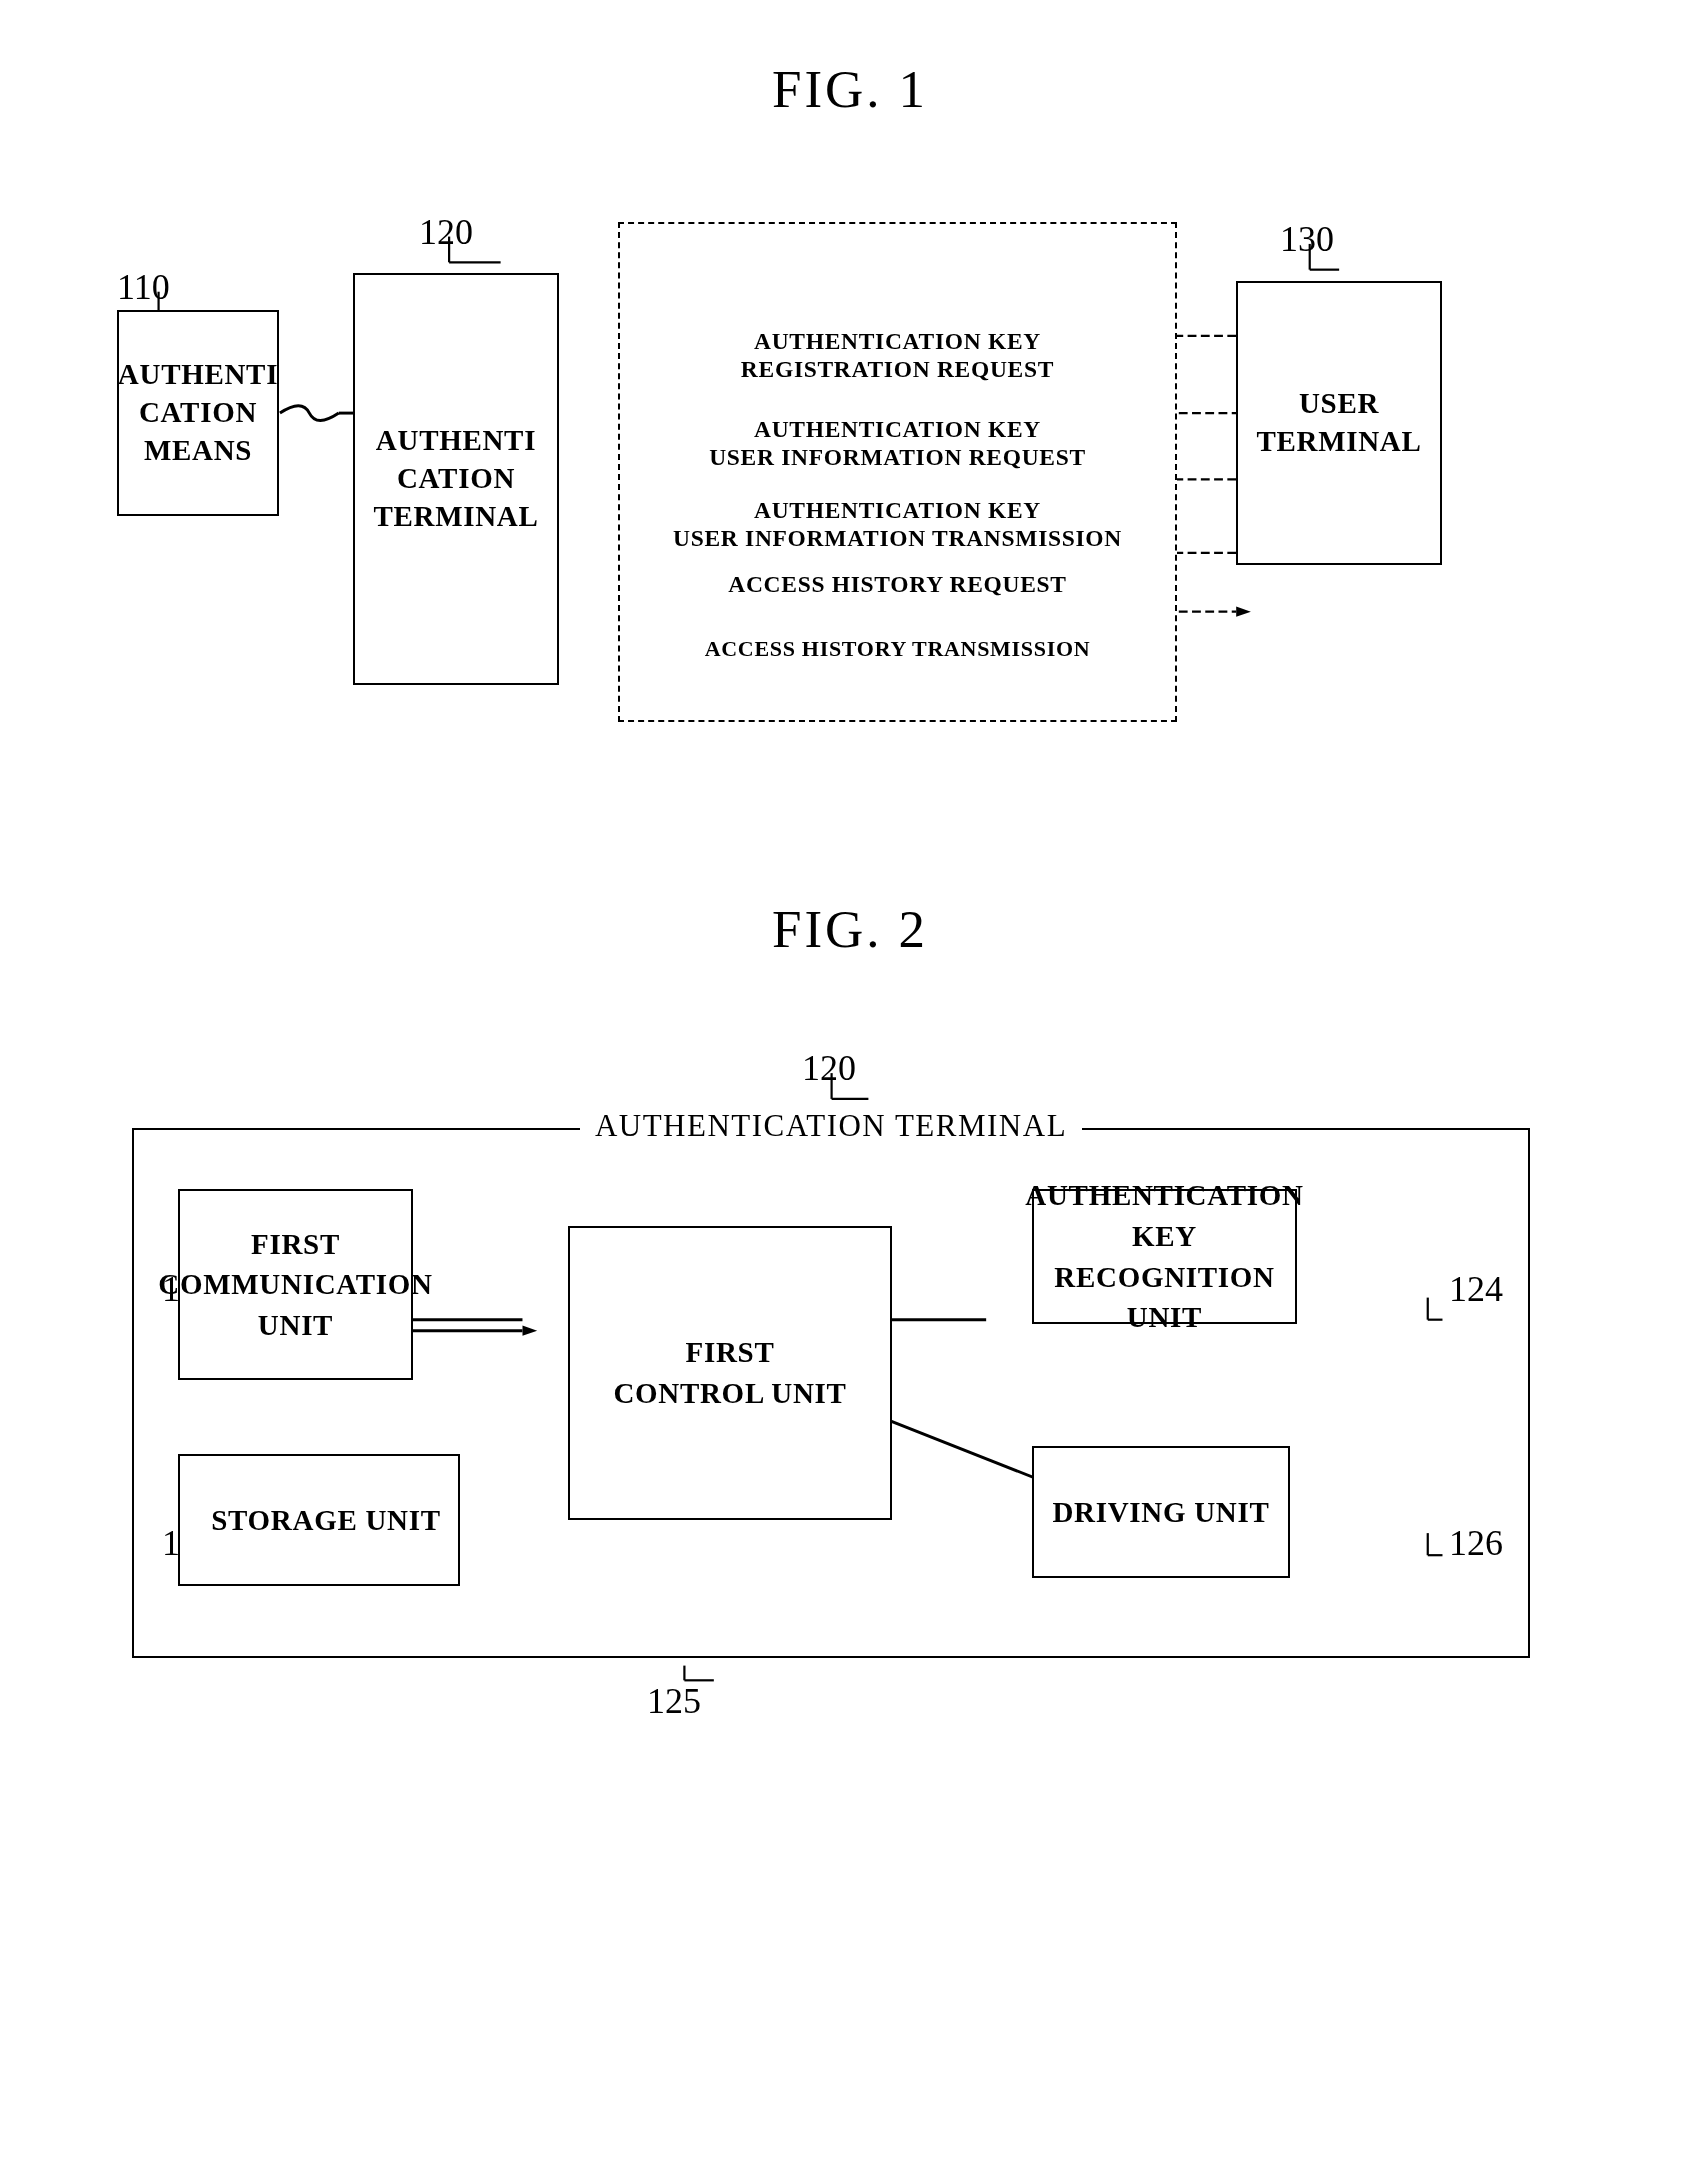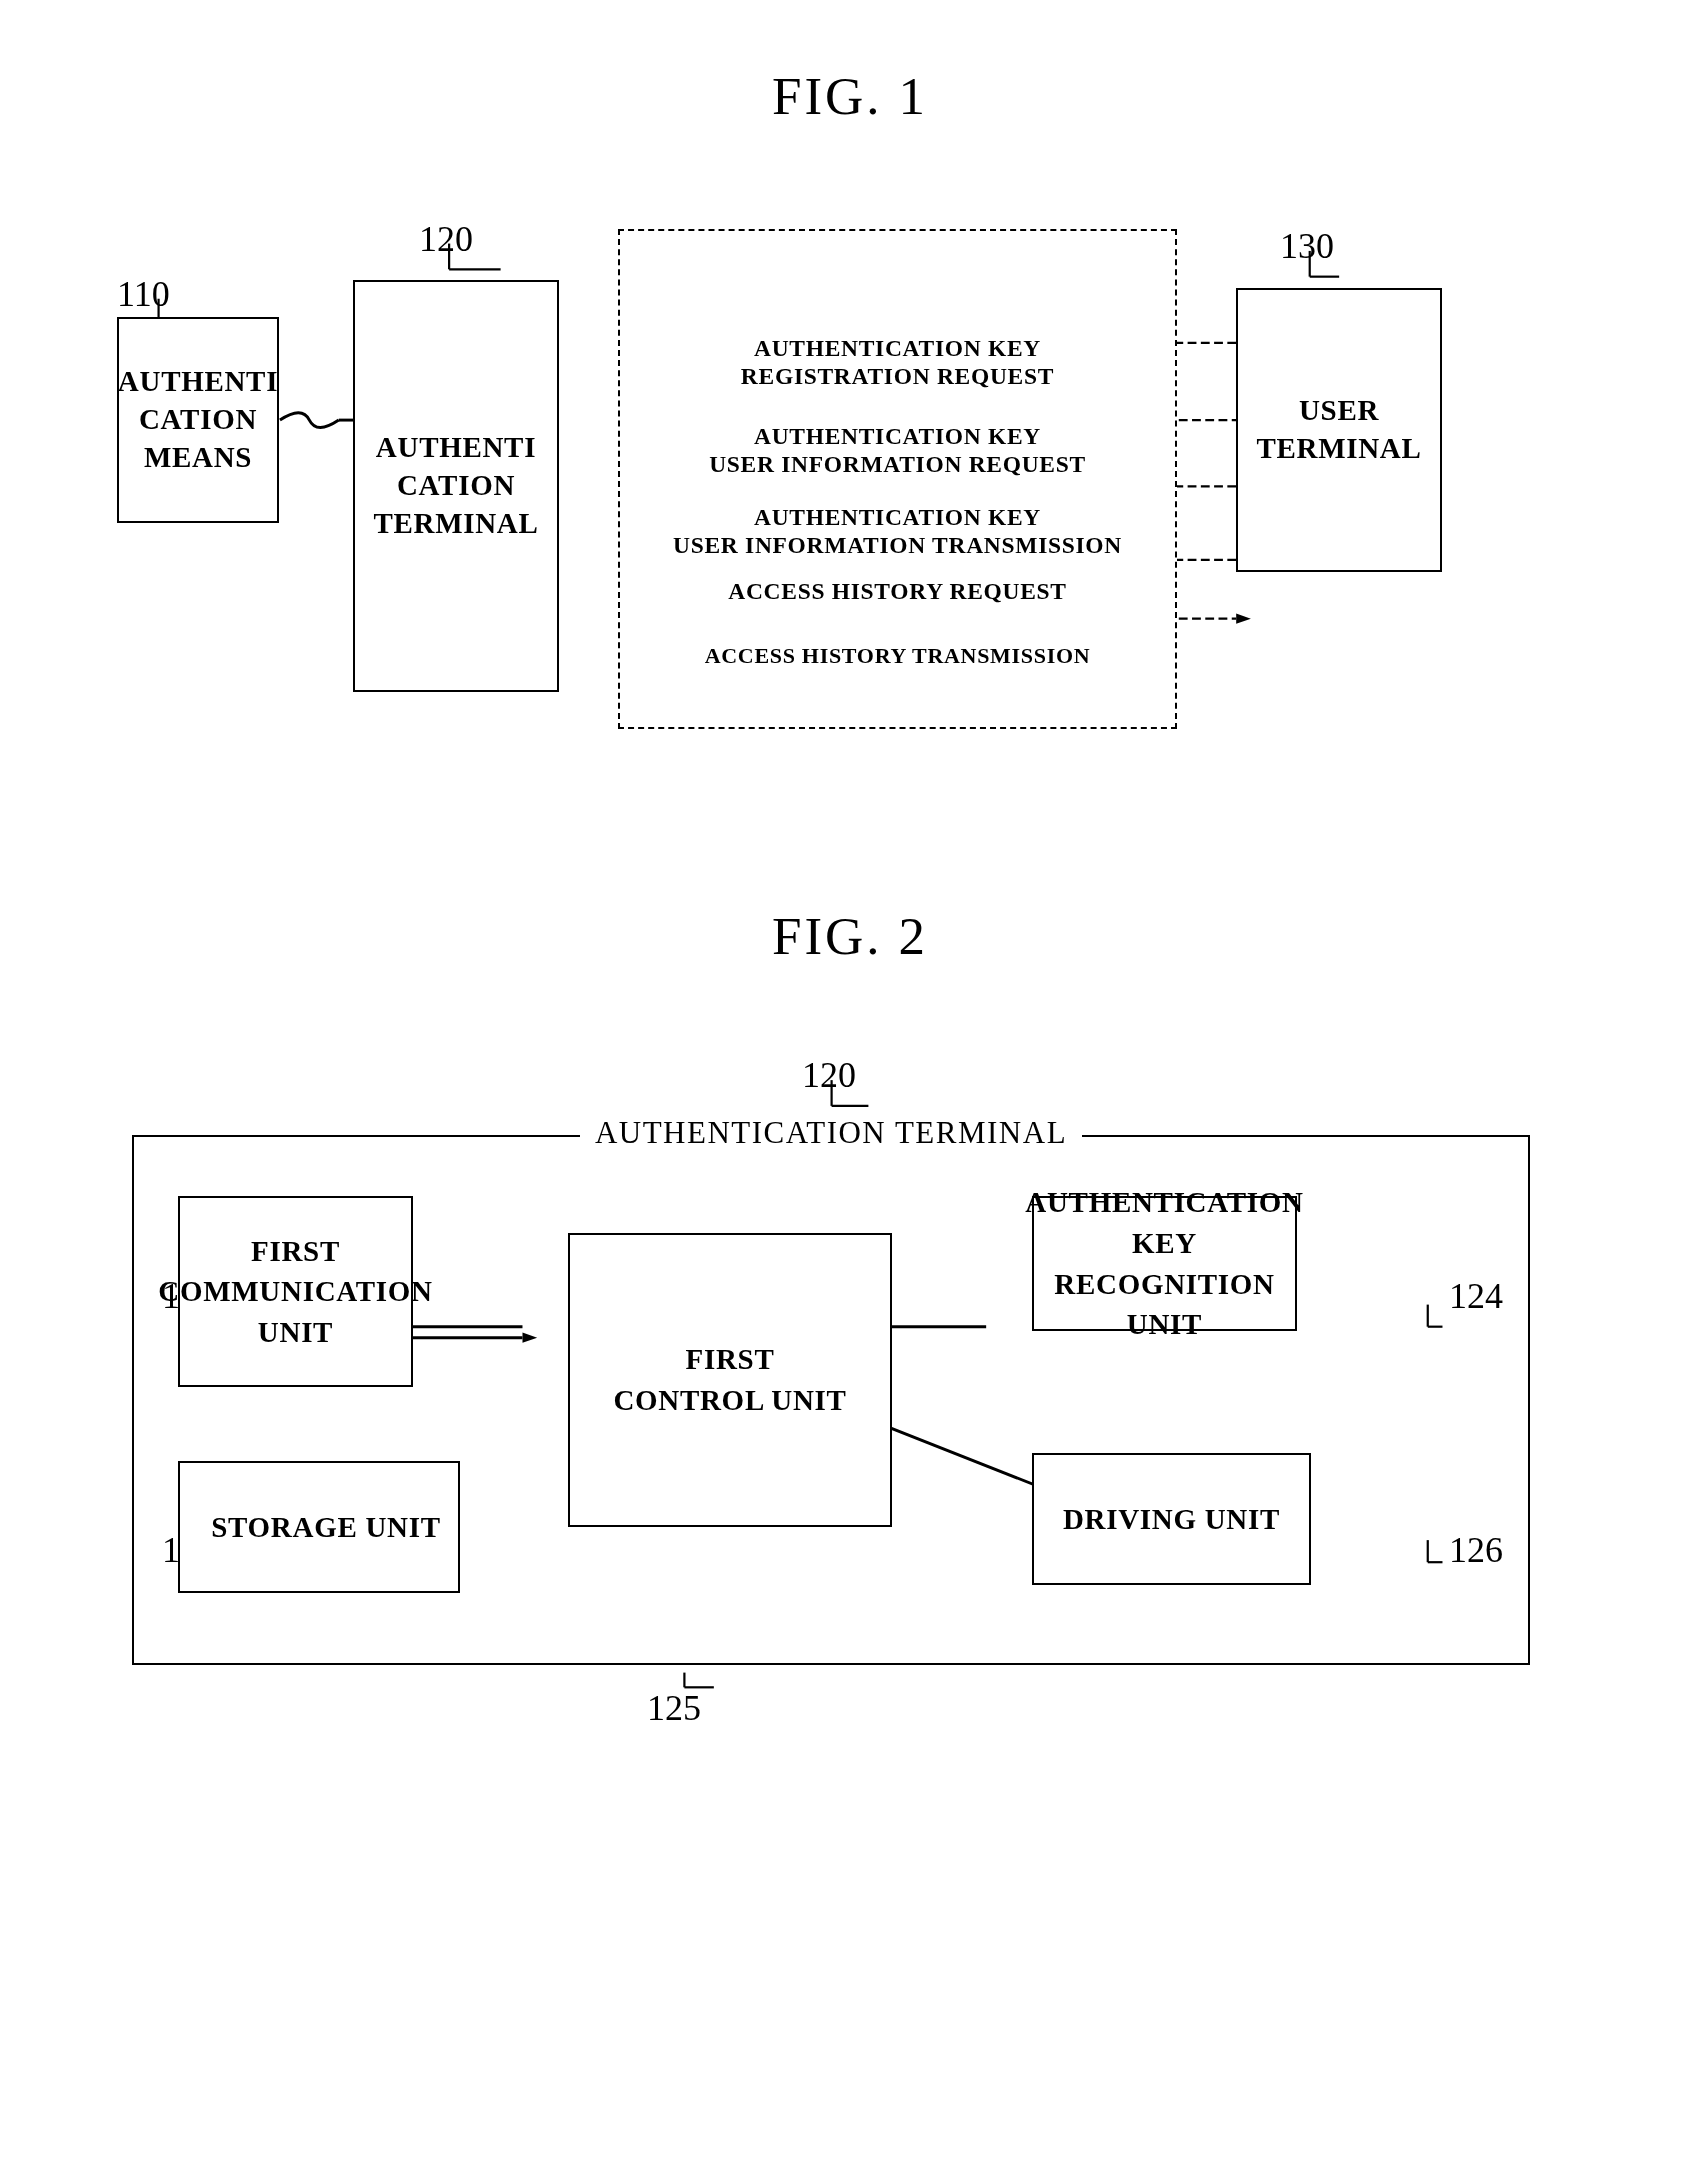--- a/index.html
+++ b/index.html
@@ -18,21 +18,20 @@
       padding: 59px 88px;
     }
 
     
     .fig-title {
       text-align: center;
       font-size: 53px;
       font-weight: normal;
       letter-spacing: 2.9px;
       margin-bottom: 44px;
-      margin-top: 7px;
     }
 
     .fig1-container {
       position: relative;
       width: 100%;
       height: 662px;
       margin-bottom: 74px;
     }
 
     
@@ -289,21 +288,21 @@
       </div>
 
       <div class="inner-box" style="left:44px; top:324px; width:282px; height:132px;padding-left:14px;">
         <span>STORAGE UNIT</span>
       </div>
 
       <div class="inner-box" style="left:898px; top:59px; width:265px; height:135px;">
         <span>AUTHENTICATION<br>KEY RECOGNITION<br>UNIT</span>
       </div>
 
-      <div class="inner-box" style="left:898px; top:316px; width:279px; height:132px;">
+      <div class="inner-box" style="left:898px; top:316px; width:258px; height:132px;">
         <span>DRIVING UNIT</span>
       </div>
 
     </div>
 
   </div>
 
 </div>
 
 

